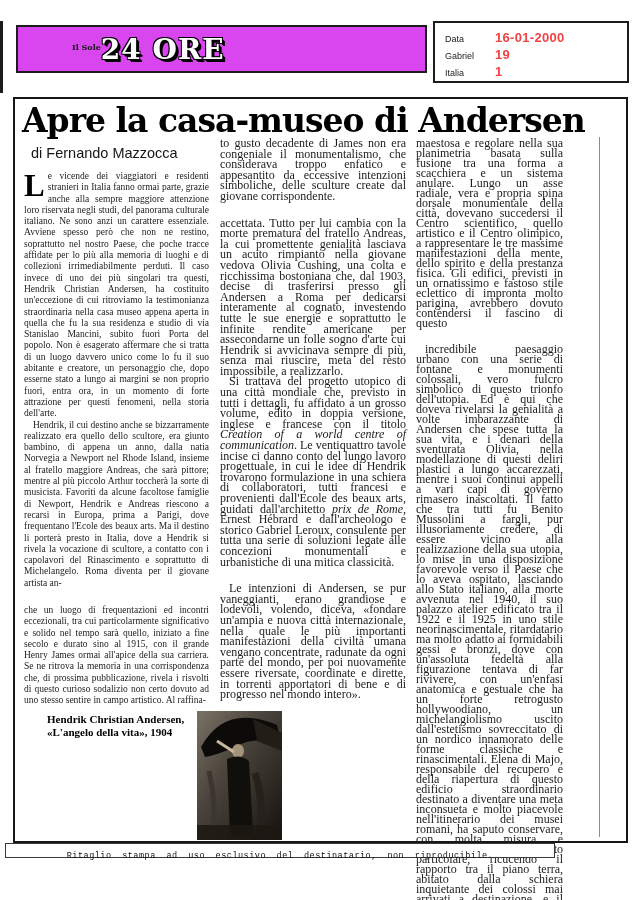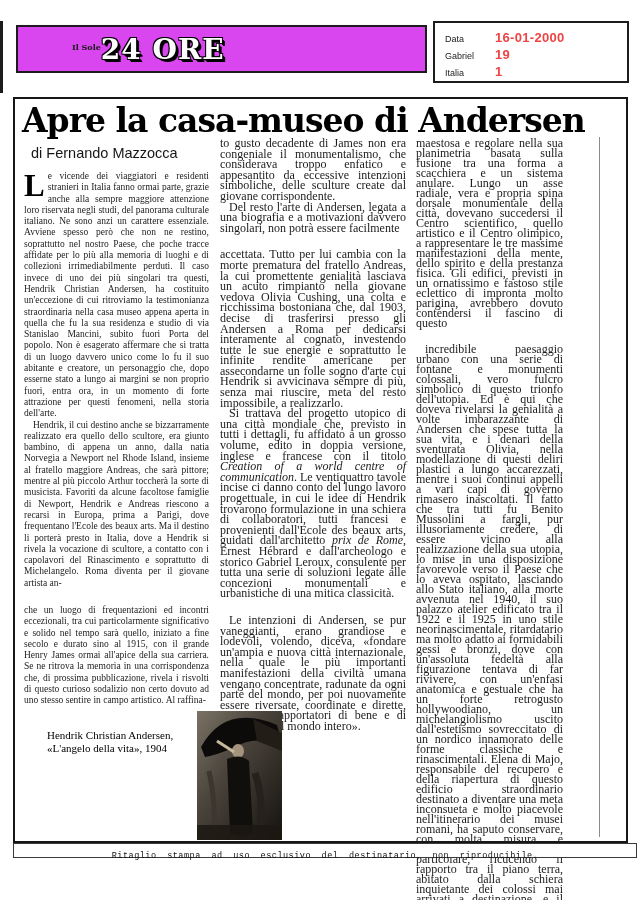--- a/index.html
+++ b/index.html
@@ -35,24 +35,24 @@
   .indent { text-indent:9px; }
   .gap-top { margin-top:16px; }
   .it { font-style:italic; }
 
   .dropcap { float:left; font-family:"Liberation Serif", serif; font-weight:bold; font-size:31px; line-height:26px; padding:2px 3px 0 0; color:#000; }
 
   .col-rule { position:absolute; left:584px; top:38px; width:1px; height:700px; background:#8a8a8a; }
 
   
   .photo { position:absolute; left:182px; top:612px; width:85px; height:129px; background:#1a1713; overflow:hidden; }
-  .caption { position:absolute; left:32px; top:614px; width:160px; font-family:"Liberation Serif", serif; font-weight:normal; font-size:11px; line-height:13px; color:#000;margin-top:16px; }
+  .caption { position:absolute; left:32px; top:614px; width:160px; font-family:"Liberation Serif", serif; font-weight:bold; font-size:11px; line-height:13px; color:#000; }
 
   
-  .footer-box { position:absolute; left:5px; top:843px; width:624px; height:15px; border:1px solid #3a3a3a; background:#fff; text-align:center;margin-left:8px; }
+  .footer-box { position:absolute; left:5px; top:843px; width:550px; height:15px; border:1px solid #3a3a3a; background:#fff; text-align:center; }
   .footer-text { font-family:"Liberation Mono", monospace; font-size:8.5px; line-height:13px; letter-spacing:0.5px; word-spacing:5px; color:#111; }
 </style>
 </head>
 <body>
 
 <div class="page">
 
   <div class="scan-edge"></div>
 
   <div class="masthead-box">
@@ -81,21 +81,20 @@
     <div class="byline">di Fernando Mazzocca</div>
 
     <div class="col col1">
       <p class="para"><span class="dropcap">L</span><span>e vicende dei viaggiatori e residenti stranieri in Italia fanno ormai parte, grazie anche alla sempre maggiore attenzione loro riservata negli studi, del panorama culturale italiano. Ne sono anzi un carattere essenziale. Avviene spesso però che non ne restino, soprattutto nel nostro Paese, che poche tracce affidate per lo più alla memoria di luoghi e di collezioni irrimediabilmente perduti. Il caso invece di uno dei più singolari tra questi, Hendrik Christian Andersen, ha costituito un'eccezione di cui ritroviamo la testimonianza straordinaria nella casa museo appena aperta in quella che fu la sua residenza e studio di via Stanislao Mancini, subito fuori Porta del popolo. Non è esagerato affermare che si tratta di un luogo davvero unico come lo fu il suo abitante e creatore, un personaggio che, dopo esserne stato a lungo ai margini se non proprio fuori, entra ora, in un momento di forte attrazione per questi fenomeni, nella storia dell'arte.</span></p>
       <p class="para indent">Hendrik, il cui destino anche se bizzarramente realizzato era quello dello scultore, era giunto bambino, di appena un anno, dalla natia Norvegia a Newport nel Rhode Island, insieme al fratello maggiore Andreas, che sarà pittore; mentre al più piccolo Arthur toccherà la sorte di musicista. Favoriti da alcune facoltose famiglie di Newport, Hendrik e Andreas riescono a recarsi in Europa, prima a Parigi, dove frequentano l'Ecole des beaux arts. Ma il destino li porterà presto in Italia, dove a Hendrik si rivela la vocazione di scultore, a contatto con i capolavori del Rinascimento e soprattutto di Michelangelo. Roma diventa per il giovane artista an-</p>
       <p class="para gap-top">che un luogo di frequentazioni ed incontri eccezionali, tra cui particolarmente significativo e solido nel tempo sarà quello, iniziato a fine secolo e durato sino al 1915, con il grande Henry James ormai all'apice della sua carriera. Se ne ritrova la memoria in una corrispondenza che, di prossima pubblicazione, rivela i risvolti di questo curioso sodalizio non certo dovuto ad uno stesso sentire in campo artistico. Al raffina-</p>
     </div>
 
     <div class="col col2">
       <p class="para">to gusto decadente di James non era congeniale il monumentalismo, che considerava troppo enfatico e appesantito da eccessive intenzioni simboliche, delle sculture create dal giovane corrispondente.</p>
-      <p class="para indent">Del resto l'arte di Andersen, legata a una biografia e a motivazioni davvero singolari, non potrà essere facilmente</p>
       <p class="para gap-top">accettata. Tutto per lui cambia con la morte prematura del fratello Andreas, la cui promettente genialità lasciava un acuto rimpianto nella giovane vedova Olivia Cushing, una colta e ricchissima bostoniana che, dal 1903, decise di trasferirsi presso gli Andersen a Roma per dedicarsi interamente al cognato, investendo tutte le sue energie e soprattutto le infinite rendite americane per assecondarne un folle sogno d'arte cui Hendrik si avvicinava sempre di più, senza mai riuscire, meta del resto impossibile, a realizzarlo.</p>
       <p class="para indent"><span>Si trattava del progetto utopico di una città mondiale che, previsto in tutti i dettagli, fu affidato a un grosso volume, edito in doppia versione, inglese e francese con il titolo </span><i class="it">Creation of a world centre of communication</i><span>. Le ventiquattro tavole incise ci danno conto del lungo lavoro progettuale, in cui le idee di Hendrik trovarono formulazione in una schiera di collaboratori, tutti francesi e provenienti dall'Ecole des beaux arts, guidati dall'architetto </span><i class="it">prix de Rome</i><span>, Ernest Hébrard e dall'archeologo e storico Gabriel Leroux, consulente per tutta una serie di soluzioni legate alle concezioni monumentali e urbanistiche di una mitica classicità.</span></p>
       <p class="para indent gap-top">Le intenzioni di Andersen, se pur vaneggianti, erano grandiose e lodevoli, volendo, diceva, «fondare un'ampia e nuova città internazionale, nella quale le più importanti manifestazioni della civiltà umana vengano concentrate, radunate da ogni parte del mondo, per poi nuovamente essere riversate, coordinate e dirette, in torrenti apportatori di bene e di progresso nel mondo intero».</p>
     </div>
 
     <div class="col col3">
       <p class="para">maestosa e regolare nella sua planimetria basata sulla fusione tra una forma a scacchiera e un sistema anulare. Lungo un asse radiale, vera e propria spina dorsale monumentale della città, dovevano succedersi il Centro scientifico, quello artistico e il Centro olimpico, a rappresentare le tre massime manifestazioni della mente, dello spirito e della prestanza fisica. Gli edifici, previsti in un ornatissimo e fastoso stile eclettico di impronta molto parigina, avrebbero dovuto contendersi il fascino di questo</p>
       <p class="para indent gap-top">incredibile paesaggio urbano con una serie di fontane e monumenti colossali, vero fulcro simbolico di questo trionfo dell'utopia. Ed è qui che doveva rivelarsi la genialità a volte imbarazzante di Andersen che spese tutta la sua vita, e i denari della sventurata Olivia, nella modellazione di questi deliri plastici a lungo accarezzati, mentre i suoi continui appelli a vari capi di governo rimasero inascoltati. Il fatto che tra tutti fu Benito Mussolini a fargli, pur illusoriamente credere, di essere vicino alla realizzazione della sua utopia, lo mise in una disposizione favorevole verso il Paese che lo aveva ospitato, lasciando allo Stato italiano, alla morte avvenuta nel 1940, il suo palazzo atelier edificato tra il 1922 e il 1925 in uno stile neorinascimentale, ritardatario ma molto adatto ai formidabili gessi e bronzi, dove con un'assoluta fedeltà alla figurazione tentava di far rivivere, con un'enfasi anatomica e gestuale che ha un forte retrogusto hollywoodiano, un michelangiolismo uscito dall'estetismo sovreccitato di un nordico innamorato delle forme classiche e rinascimentali. Elena di Majo, responsabile del recupero e della riapertura di questo edificio straordinario destinato a diventare una meta inconsueta e molto piacevole nell'itinerario dei musei romani, ha saputo conservare, con molta misura e intelligenza, l'atmosfera molto particolare, ricucendo il rapporto tra il piano terra, abitato dalla schiera inquietante dei colossi mai arrivati a destinazione, e il piano superiore, che era l'abitazione, contraddistinto da raffinate soluzioni decorative come i recuperati stucchi policromi ispirati a un immaginario quattrocentesco.</p>
     </div>
 

